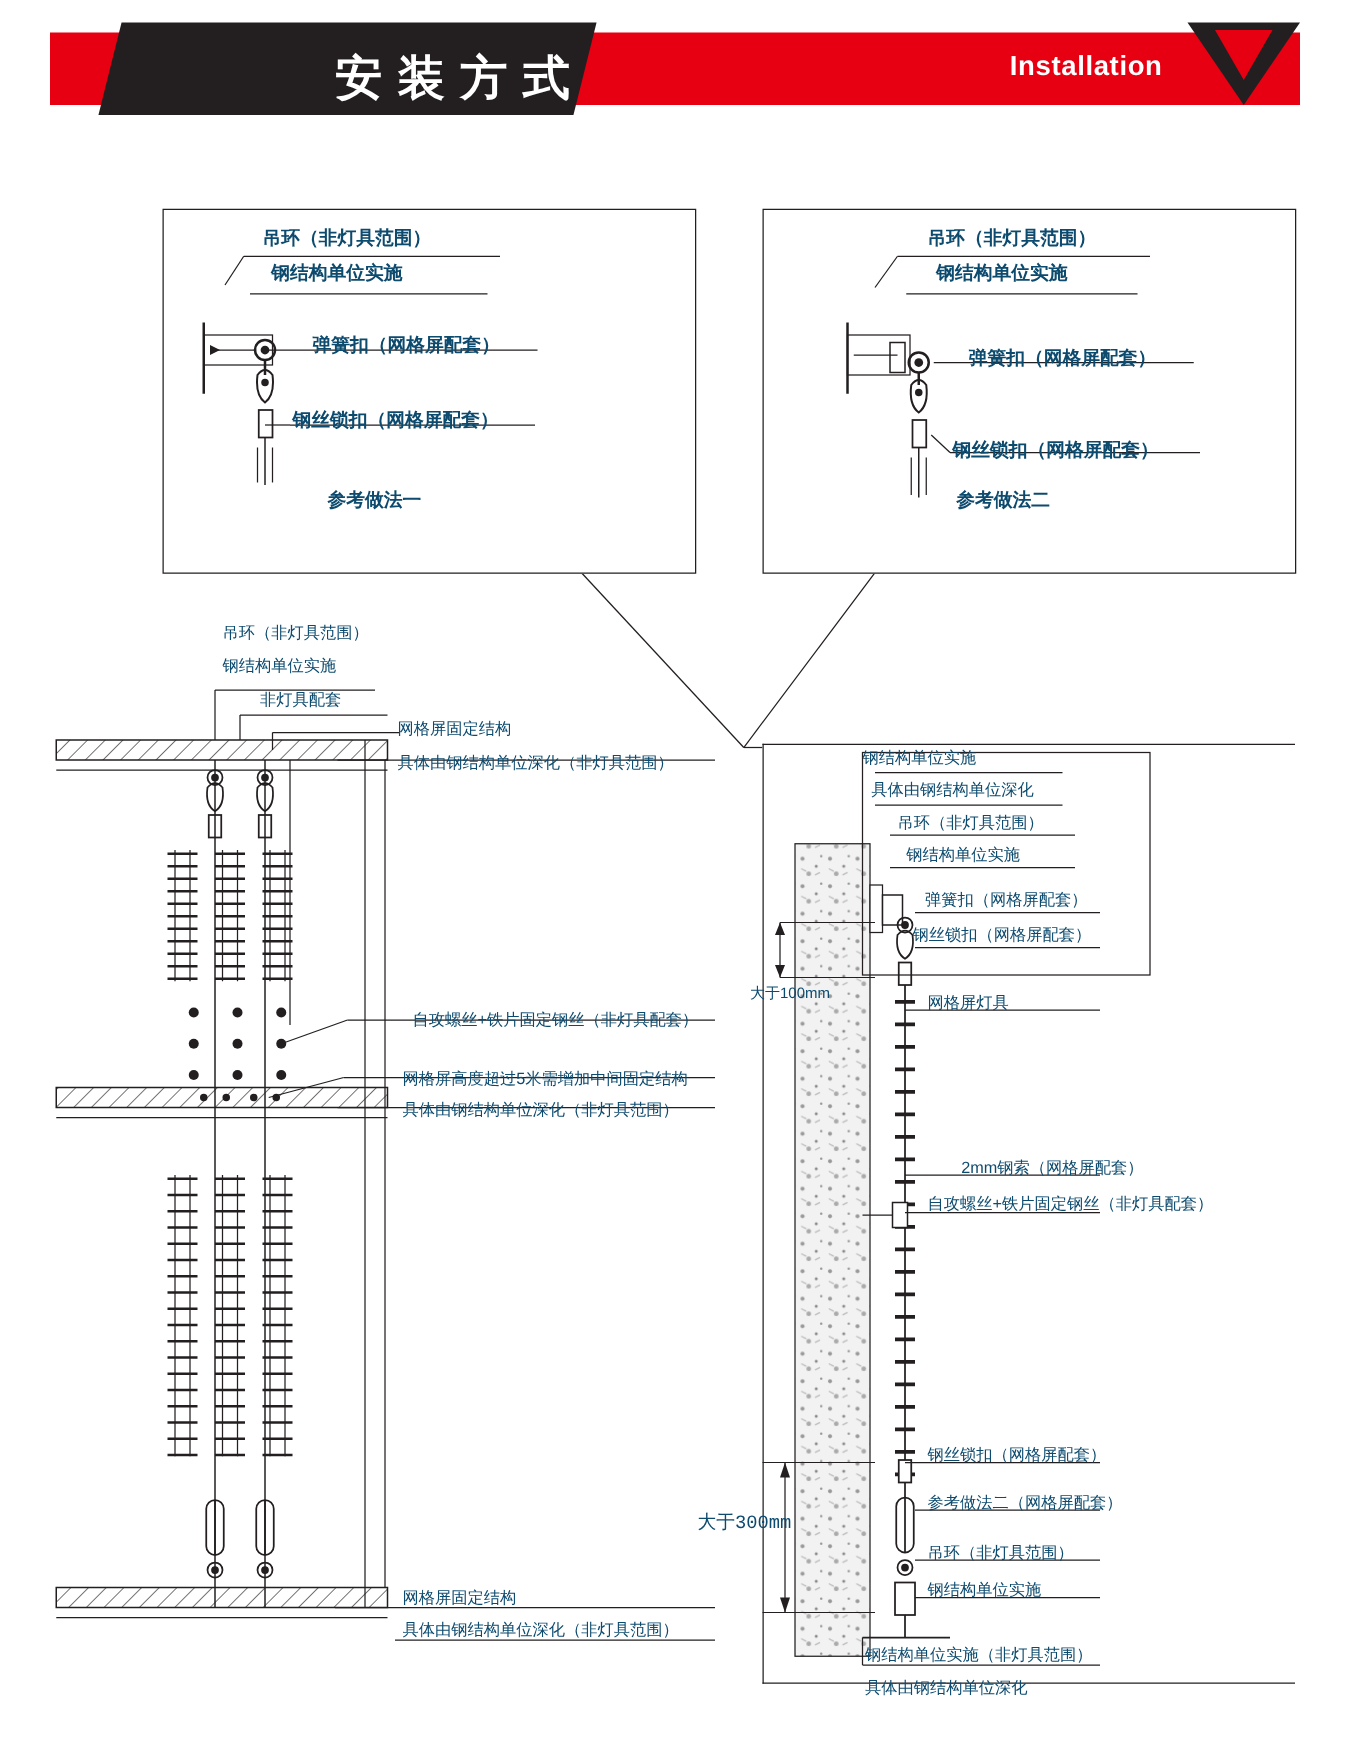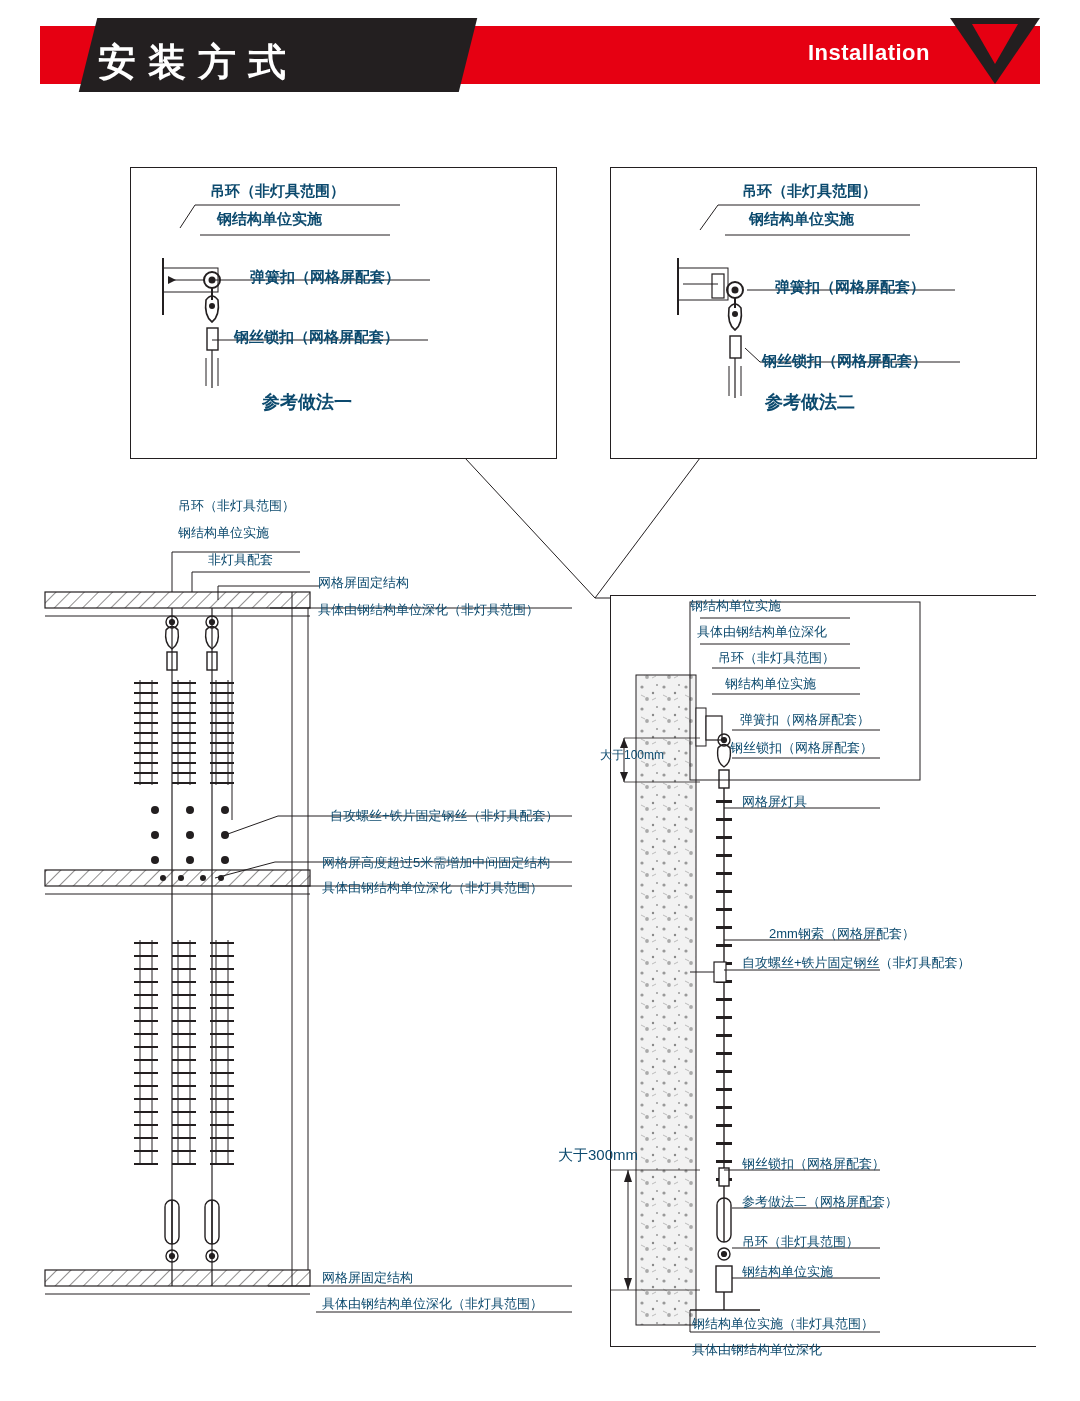--- a/index.html
+++ b/index.html
@@ -35,21 +35,21 @@
     width: 380px; height: 74px;
     background: #231f20;
     transform: skewX(-14deg);
   }
   .header-black-inner {
     position: absolute;
     left: 88px; top: 18px;
     width: 380px; height: 88px;
     display: flex;
     align-items: center;
-    justify-content: flex-start;
+    justify-content: flex-end;
   }
   .header-title {
     color: #ffffff;
     font-size: 38px;
     font-weight: bold;
     letter-spacing: 12px;
     padding-left: 10px;
   }
   .header-sub {
     position: absolute;
@@ -83,23 +83,23 @@
     background: #fff;
   }
   .lbl {
     position: absolute;
     font-size: 15px;
     color: #0c4a6e;
     white-space: nowrap;
     line-height: 1.2;
   }
   .lbl.sm { font-size: 13px; }
-  .lbl.xs { font-size: 12px; }
+  .lbl.xs { font-size: 12px; margin-top: 39px; }
   .lbl.bold { font-weight: bold; }
-  .lbl.big { font-size: 18px; font-weight: bold; }
+  .lbl.big { font-size: 15px; font-weight: bold; }
 
   svg { position: absolute; left: 0; top: 0; overflow: visible; }
   .stage {
     position: absolute;
     left: 0; top: 110px;
     width: 1080px; height: 1291px;
   }
 </style>
 </head>
 <body>
@@ -504,21 +504,21 @@
   </svg>
 
   <div class="lbl sm" style="left:690px; top:488px;">钢结构单位实施</div>
   <div class="lbl sm" style="left:697px; top:514px;">具体由钢结构单位深化</div>
   <div class="lbl sm" style="left:718px; top:540px;">吊环（非灯具范围）</div>
   <div class="lbl sm" style="left:725px; top:566px;">钢结构单位实施</div>
   <div class="lbl sm" style="left:740px; top:602px;">弹簧扣（网格屏配套）</div>
   <div class="lbl sm" style="left:730px; top:630px;">钢丝锁扣（网格屏配套）</div>
 
   <div class="lbl xs" style="left:600px; top:638px;">大于100mm</div>
-  <div class="lbl" style="left:558px; top:1036px;">大于300mm</div>
+  <div class="lbl" style="left:558px; top:1100px;font-family:Liberation Mono, monospace;">大于300mm</div>
 
   <div class="lbl sm" style="left:742px; top:684px;">网格屏灯具</div>
   <div class="lbl sm" style="left:742px; top:816px;margin-left:27px;">2mm钢索（网格屏配套）</div>
   <div class="lbl sm" style="left:742px; top:845px;">自攻螺丝+铁片固定钢丝（非灯具配套）</div>
   <div class="lbl sm" style="left:742px; top:1046px;">钢丝锁扣（网格屏配套）</div>
   <div class="lbl sm" style="left:742px; top:1084px;">参考做法二（网格屏配套）</div>
   <div class="lbl sm" style="left:742px; top:1124px;">吊环（非灯具范围）</div>
   <div class="lbl sm" style="left:742px; top:1154px;">钢结构单位实施</div>
   <div class="lbl sm" style="left:692px; top:1206px;">钢结构单位实施（非灯具范围）</div>
   <div class="lbl sm" style="left:692px; top:1232px;">具体由钢结构单位深化</div>

